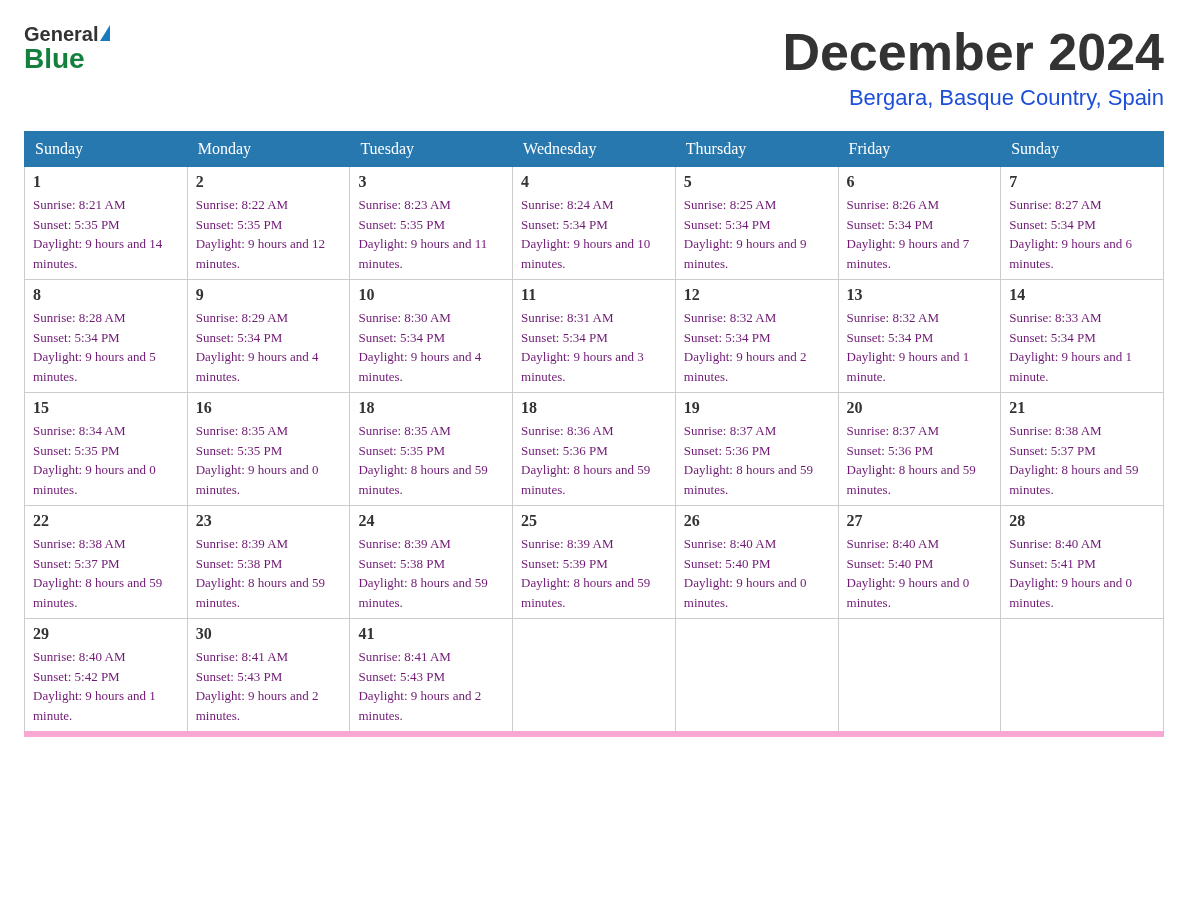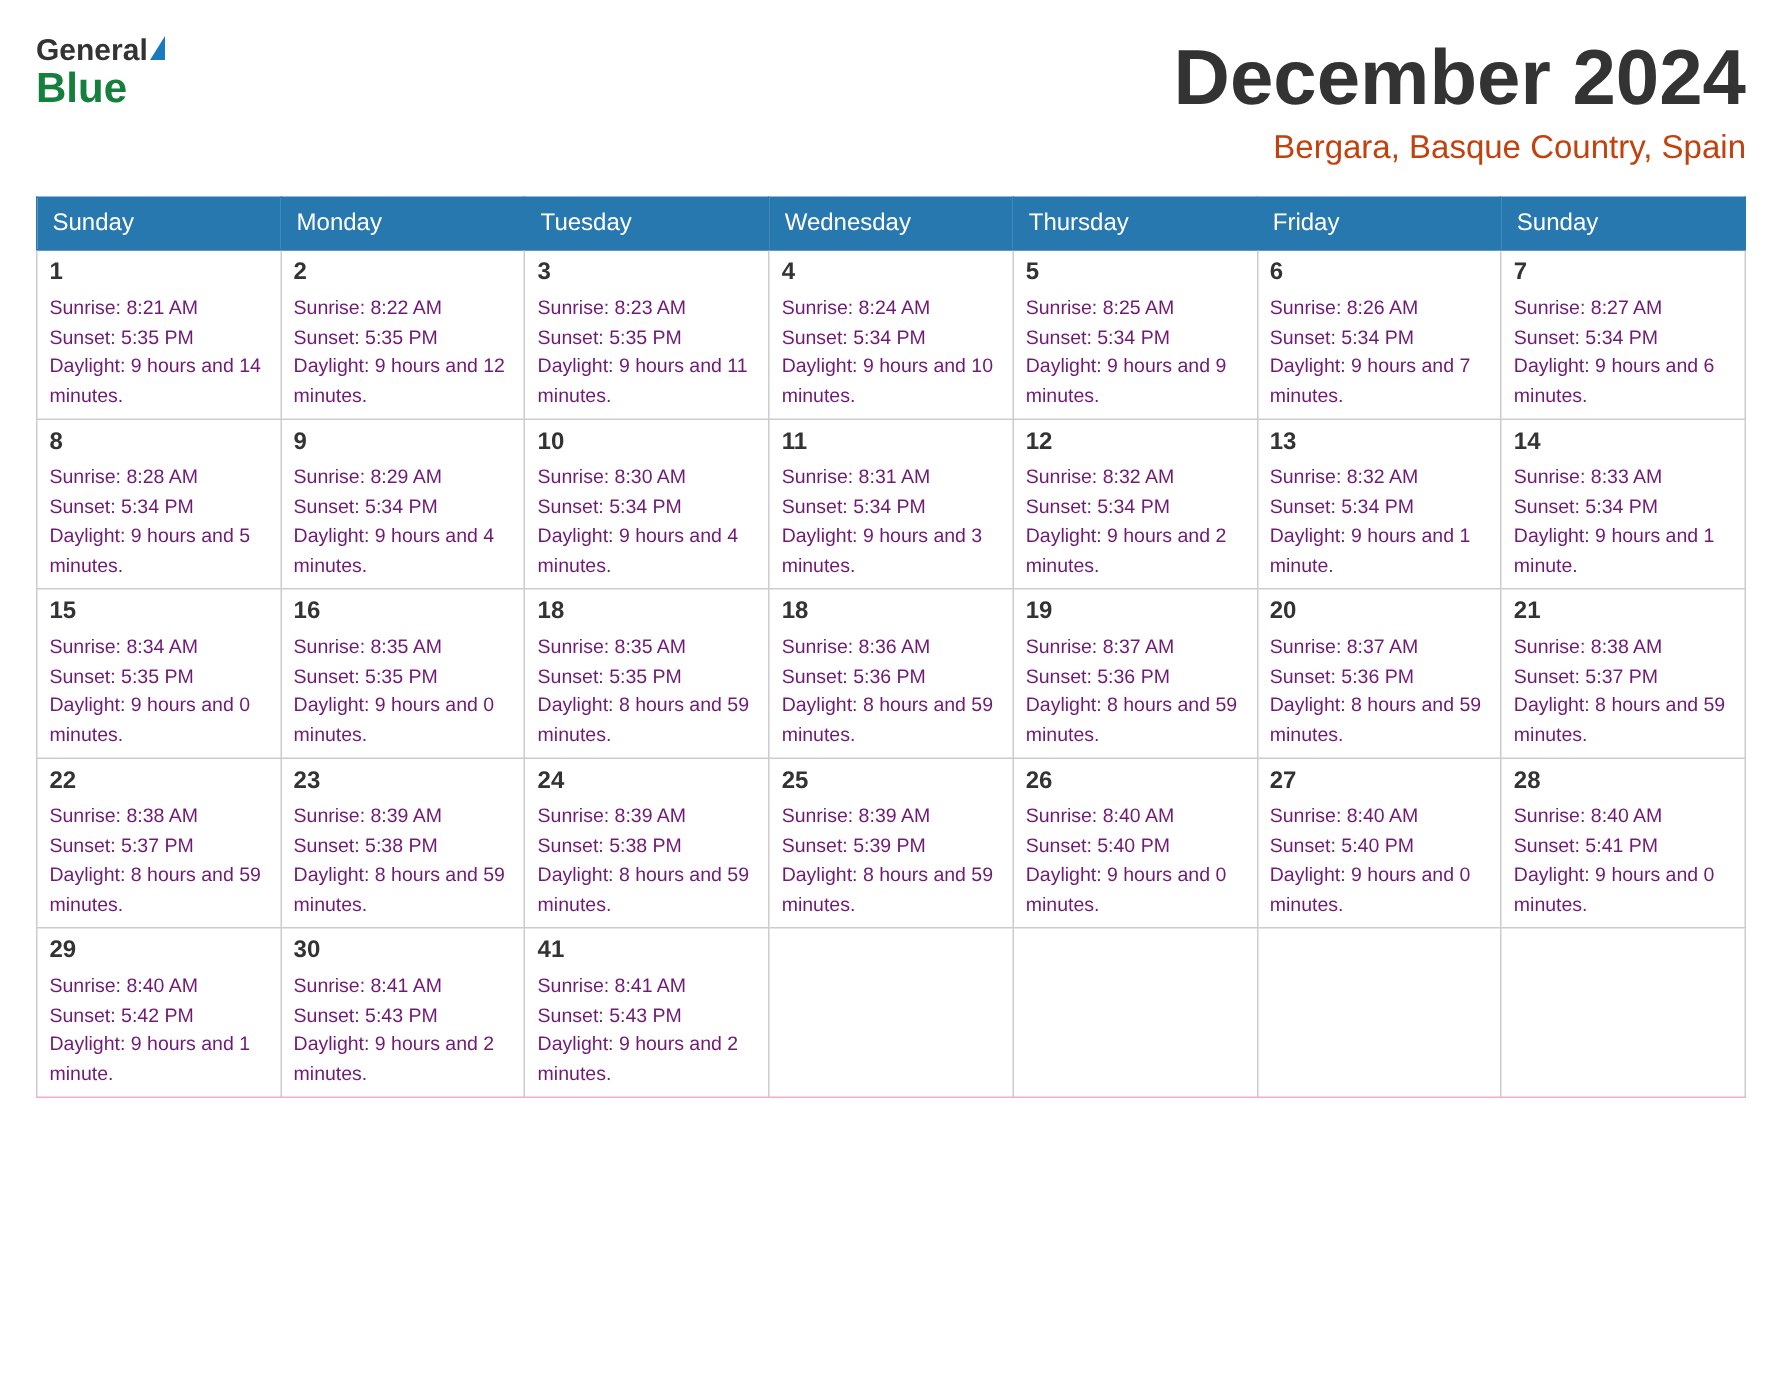--- a/index.html
+++ b/index.html
@@ -50,27 +50,28 @@
       margin-left: 48px;
     }
     .month-title {
       font-size: 52px;
       font-weight: bold;
       color: #333;
       line-height: 1.1;
     }
     .location-title {
       font-size: 22px;
-      color: #c2410c;
+      color: #1d4ed8;
       margin-top: 4px;
     }
     .calendar-table {
       width: 100%;
       border-collapse: collapse;
       border: 1px solid #aaa;
+      font-family: Liberation Serif, serif;
     }
     .calendar-table th {
       background-color: #2878b0;
       color: #fff;
       font-size: 16px;
       padding: 8px 10px;
       text-align: left;
       font-weight: normal;
       border: 1px solid #2878b0;
     }
@@ -92,21 +93,21 @@
     }
     .day-info {
       font-size: 13px;
       line-height: 1.5;
       color: #701a75;
     }
     .empty-cell {
       background: #fff;
     }
     tr:last-child td {
-      border-bottom: 1px solid #f9a8d4;
+      border-bottom: 6px solid #f9a8d4;
     }
   </style>
 </head>
 <body>
 
 <div class="header">
   <div class="logo">
     <div>
       <span class="logo-general">General</span><span class="logo-triangle"></span>
     </div>

